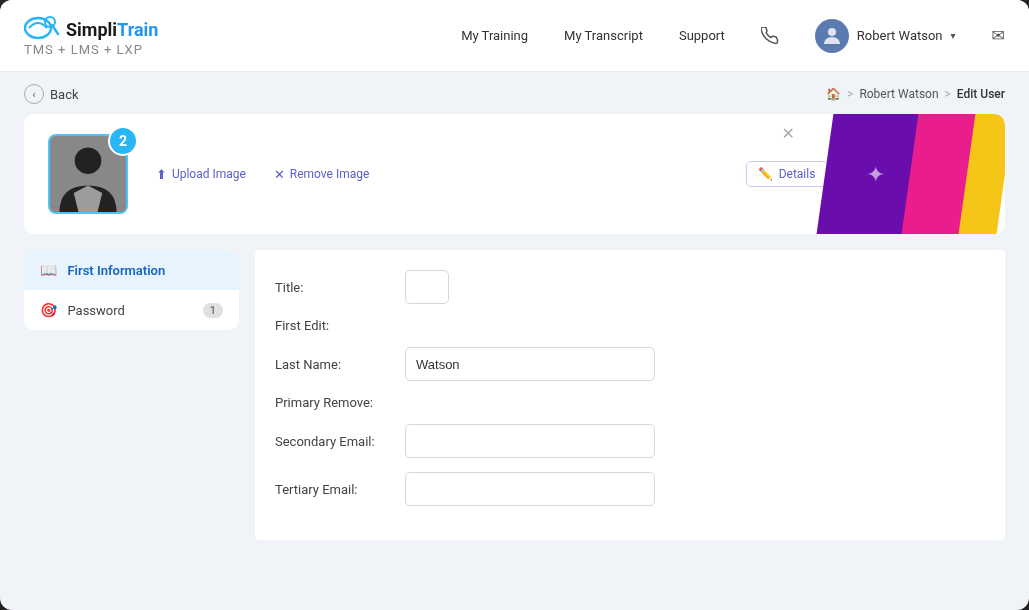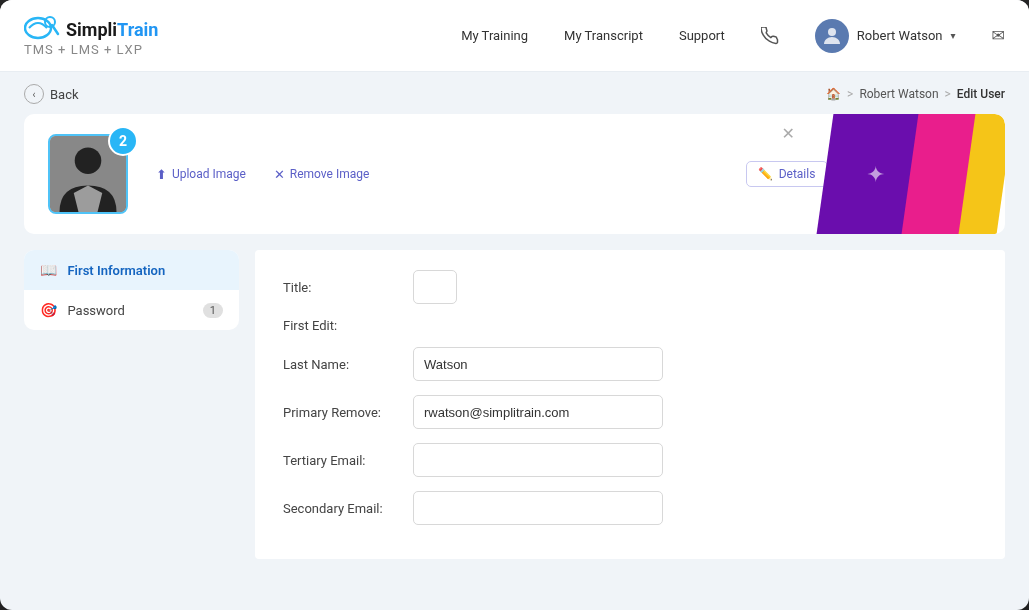--- a/index.html
+++ b/index.html
@@ -287,21 +287,21 @@
       border-radius: 10px;
       padding: 1px 7px;
       font-size: 11px;
       color: #555;
     }
     
     .form-area {
       flex: 1;
       background: #fff;
       border-radius: 4px;
-      padding: 20px 28px;
+      padding: 20px 20px;
     }
     .form-row {
       display: flex;
       align-items: center;
       margin-bottom: 14px;
     }
     .form-label {
       width: 130px;
       font-size: 13px;
       color: #444;
@@ -458,28 +458,27 @@
           <label class="form-label">First Edit:</label>
         </div>
 
         <div class="form-row">
           <label class="form-label">Last Name:</label>
           <input class="form-input" type="text" value="Watson" style="">
         </div>
 
         <div class="form-row">
           <label class="form-label">Primary Remove:</label>
-          <input class="form-input" type="email" value="rwatson@simplitrain.com" style="">
+        </div>
+
+        <div class="form-row">
+          <label class="form-label">Secondary Email:</label>
+          <input class="form-input" type="email" value="" style="">
         </div>
 
         <div class="form-row">
           <label class="form-label">Tertiary Email:</label>
-          <input class="form-input" type="email" value="" style="">
-        </div>
-
-        <div class="form-row">
-          <label class="form-label">Secondary Email:</label>
           <input class="form-input" type="email" value="" style="">
         </div>
       </div>
     </div>
   </div>
 </div>
 
 </body></html>

